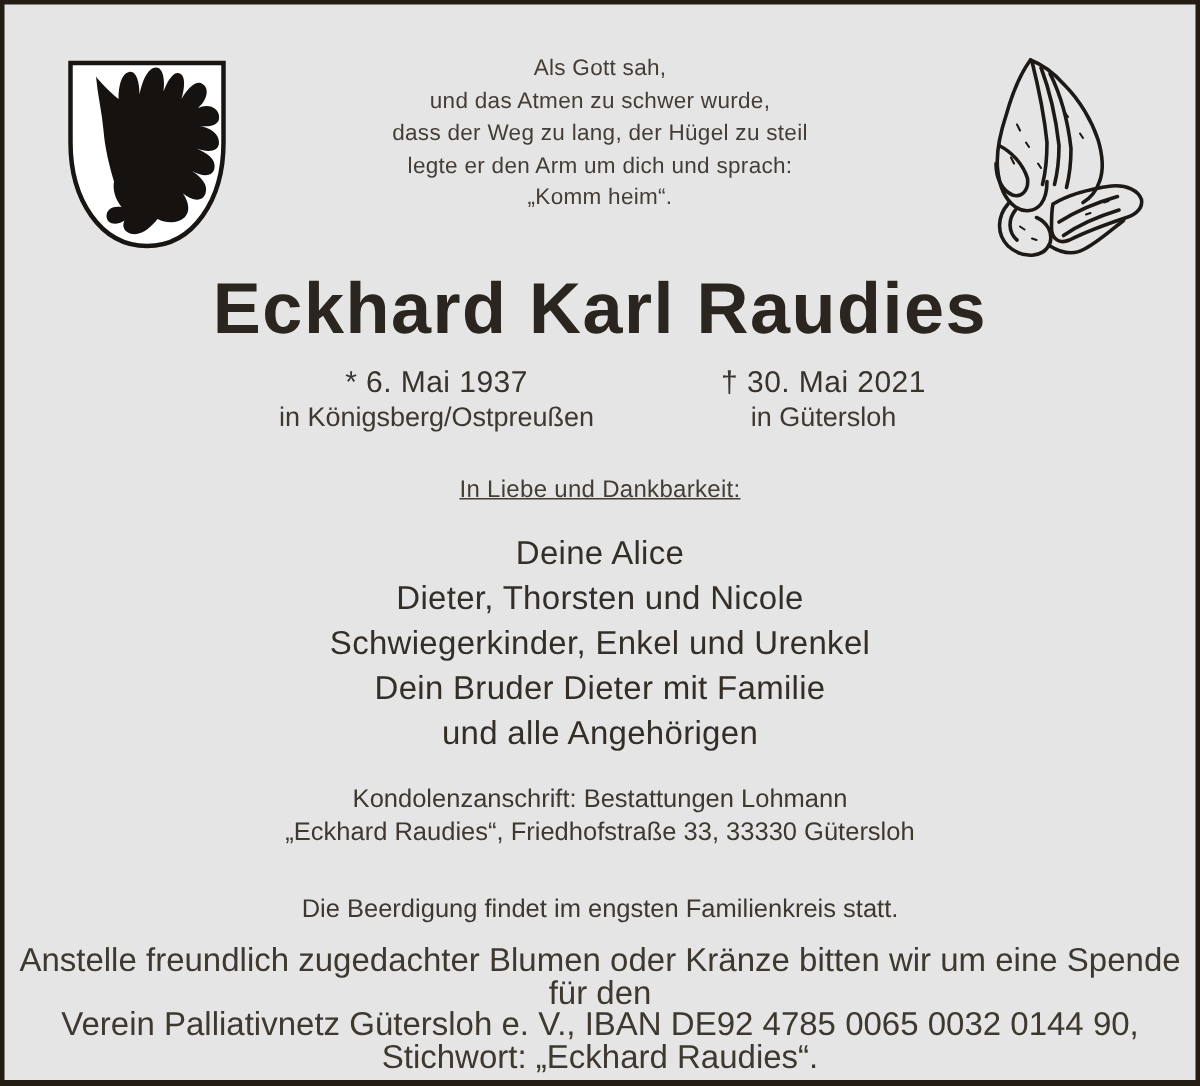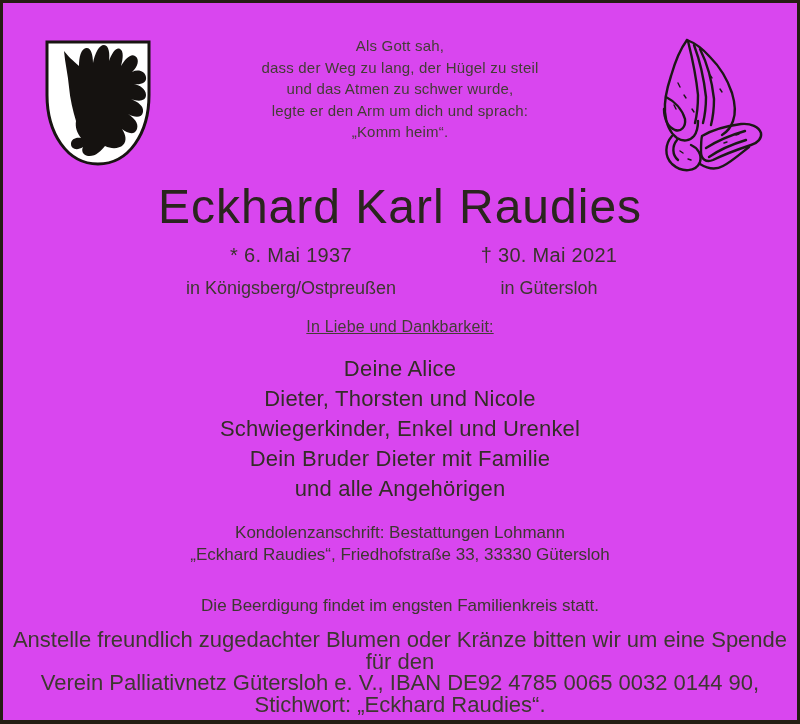--- a/index.html
+++ b/index.html
@@ -1,37 +1,37 @@
 <!DOCTYPE html>
 <html lang="de"><head>
 <meta charset="utf-8">
 <style>
   html,body{margin:0;padding:0;background:#ffffff;}
   .notice{
     position:relative;
     width:800px;height:724px;
     box-sizing:border-box;
-    background:#d946ef;
+    background:#e5e5e5;
     border:3px solid #241d13;
     border-bottom-width:4px;
     font-family:"Liberation Sans","DejaVu Sans",sans-serif;
     color:#38332c;
     overflow:hidden;
   }
   .center{left:0;right:0;text-align:center;}
   .verse{position:absolute;top:32px;font-size:15px;line-height:21.5px;letter-spacing:.2px;color:#433d35;}
   .crest{position:absolute;left:40px;top:36px;width:110px;height:129px;}
   .hands{position:absolute;left:647px;top:32px;width:118px;height:147px;}
-  .name{position:absolute;top:176px;margin:0;font-size:48px;font-weight:400;letter-spacing:1px;color:#2a251e;}
+  .name{position:absolute;top:176px;margin:0;font-size:48px;font-weight:700;letter-spacing:1px;color:#2a251e;}
   .dates{position:absolute;top:241px;left:0;right:0;height:56px;text-decoration:underline;}
   .date-col{position:absolute;text-align:center;width:240px;}
   .birth{left:168px;}
   .death{left:426px;}
   .date-line{font-size:20px;line-height:22px;letter-spacing:.3px;}
-  .place-line{font-size:18px;line-height:20px;margin-top:12px;color:#3d3830;}
+  .place-line{font-size:18px;line-height:20px;margin-top:2px;color:#3d3830;}
   .intro{position:absolute;top:315px;font-size:16px;letter-spacing:.2px;color:#433d35;text-decoration:underline;}
   .mourners{position:absolute;top:351px;font-size:22px;line-height:30px;letter-spacing:.2px;color:#332e27;}
   .condolence{position:absolute;top:519px;font-size:17px;line-height:22px;color:#3d3830;}
   .funeral{position:absolute;top:593px;font-size:17px;color:#3d3830;}
   .donation{position:absolute;top:626px;font-size:22px;line-height:21.5px;color:#3d3830;text-align:center;}
   svg{display:block;}
 </style>
 </head>
 <body>
 
@@ -84,22 +84,22 @@
       <path d="M59,122 C69,115 83,109 96,105"></path>
       <path d="M50,129 C58,134 66,135 73,131 C81,127 90,119 99,112"></path>
     </g>
     <g stroke="#1c1916" stroke-width="1.4" stroke-linecap="round">
       <path d="M28,48 l2,4 M24,70 l2,4 M34,60 l2,3 M42,74 l2,3 M60,40 l2,3 M70,54 l2,3 M30,116 l3,2 M38,124 l3,1 M74,108 l3,-1 M86,100 l3,-1"></path>
     </g>
   </svg>
 
   <div class="verse center">
     <div>Als Gott sah,</div>
+    <div>und das Atmen zu schwer wurde,</div>
     <div>dass der Weg zu lang, der Hügel zu steil</div>
-    <div>und das Atmen zu schwer wurde,</div>
     <div>legte er den Arm um dich und sprach:</div>
     <div>„Komm heim“.</div>
   </div>
 
   <h1 class="name center">Eckhard Karl Raudies</h1>
 
   <div class="dates">
     <div class="date-col birth">
       <div class="date-line">* 6. Mai 1937</div>
       <div class="place-line">in Königsberg/Ostpreußen</div>

